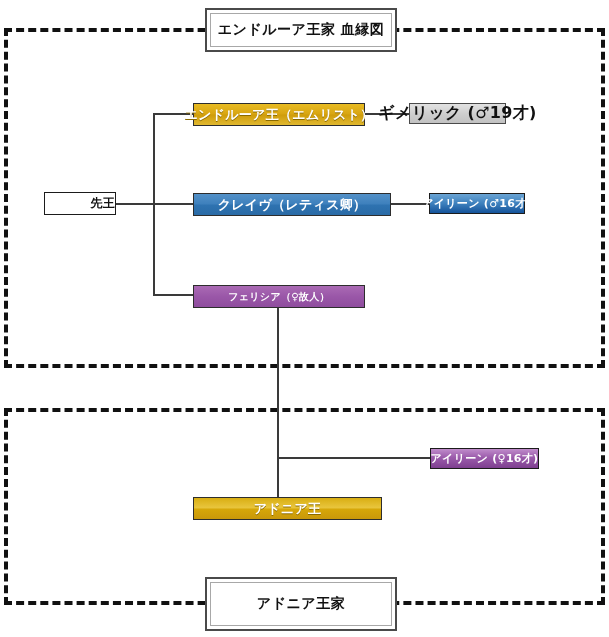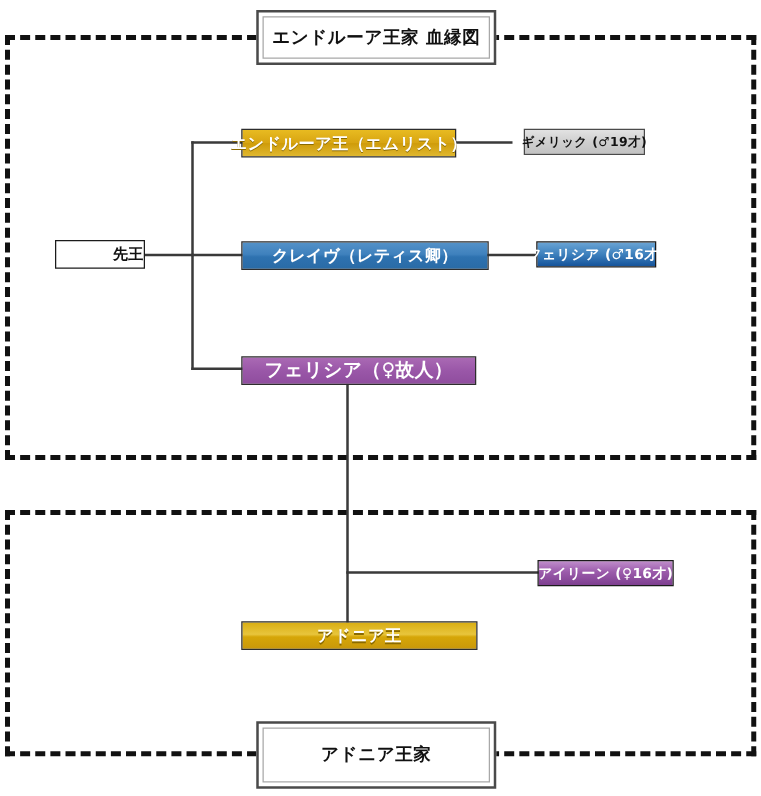--- a/index.html
+++ b/index.html
@@ -163,33 +163,33 @@
   </div>
 
   <div class="node n-plain" style="left:44px; top:192px; width:72px; height:23px; font-size:12px;justify-content:flex-end;">
     <span>先王</span>
   </div>
 
   <div class="node n-gold" style="left:193px; top:103px; width:172px; height:23px; font-size:13px;">
     <span>エンドルーア王（エムリスト）</span>
   </div>
 
-  <div class="node n-gray" style="left:419px; top:103px; width:97px; height:21px; font-size:10px;">
+  <div class="node n-gray" style="left:409px; top:103px; width:97px; height:21px; font-size:16px;">
     <span>ギメリック (♂19才)</span>
   </div>
 
   <div class="node n-blue" style="left:193px; top:193px; width:198px; height:23px; font-size:13px;">
     <span>クレイヴ（レティス卿）</span>
   </div>
 
   <div class="node n-blue2" style="left:429px; top:193px; width:96px; height:21px; font-size:11px;">
-    <span>フェリシア (♂16才)</span>
+    <span>アイリーン (♂16才)</span>
   </div>
 
-  <div class="node n-purple" style="left:193px; top:285px; width:188px; height:23px; font-size:15px;">
+  <div class="node n-purple" style="left:193px; top:285px; width:172px; height:23px; font-size:10px;">
     <span>フェリシア（♀故人）</span>
   </div>
 
   <div class="node n-purple2" style="left:430px; top:448px; width:109px; height:21px; font-size:11px;">
     <span>アイリーン (♀16才)</span>
   </div>
 
   <div class="node n-gold2" style="left:193px; top:497px; width:189px; height:23px; font-size:13px;">
     <span>アドニア王</span>
   </div>

